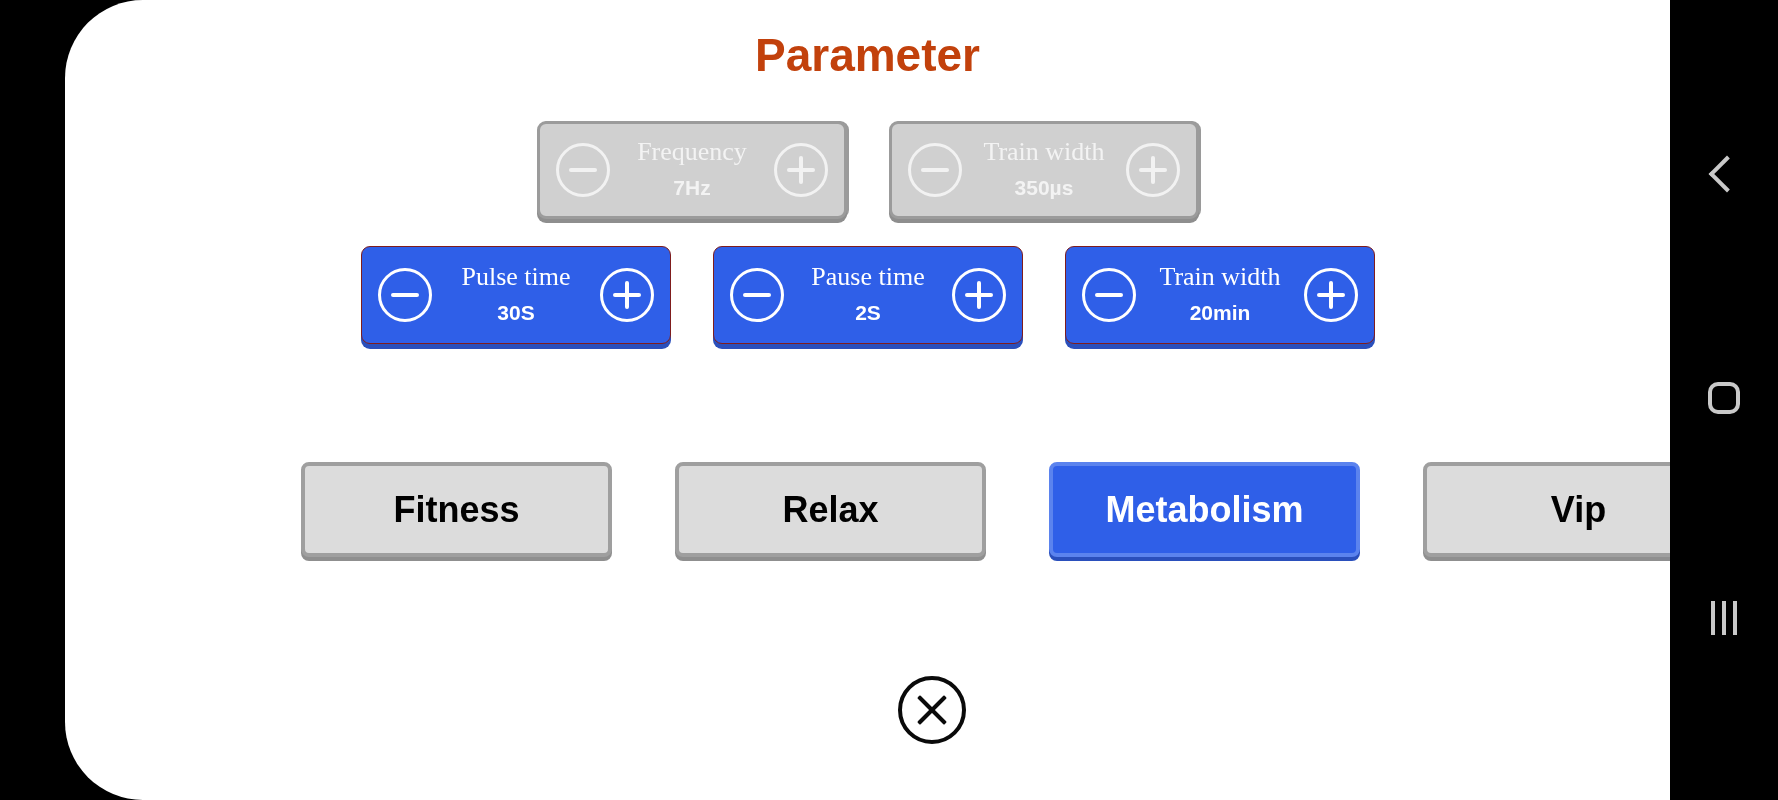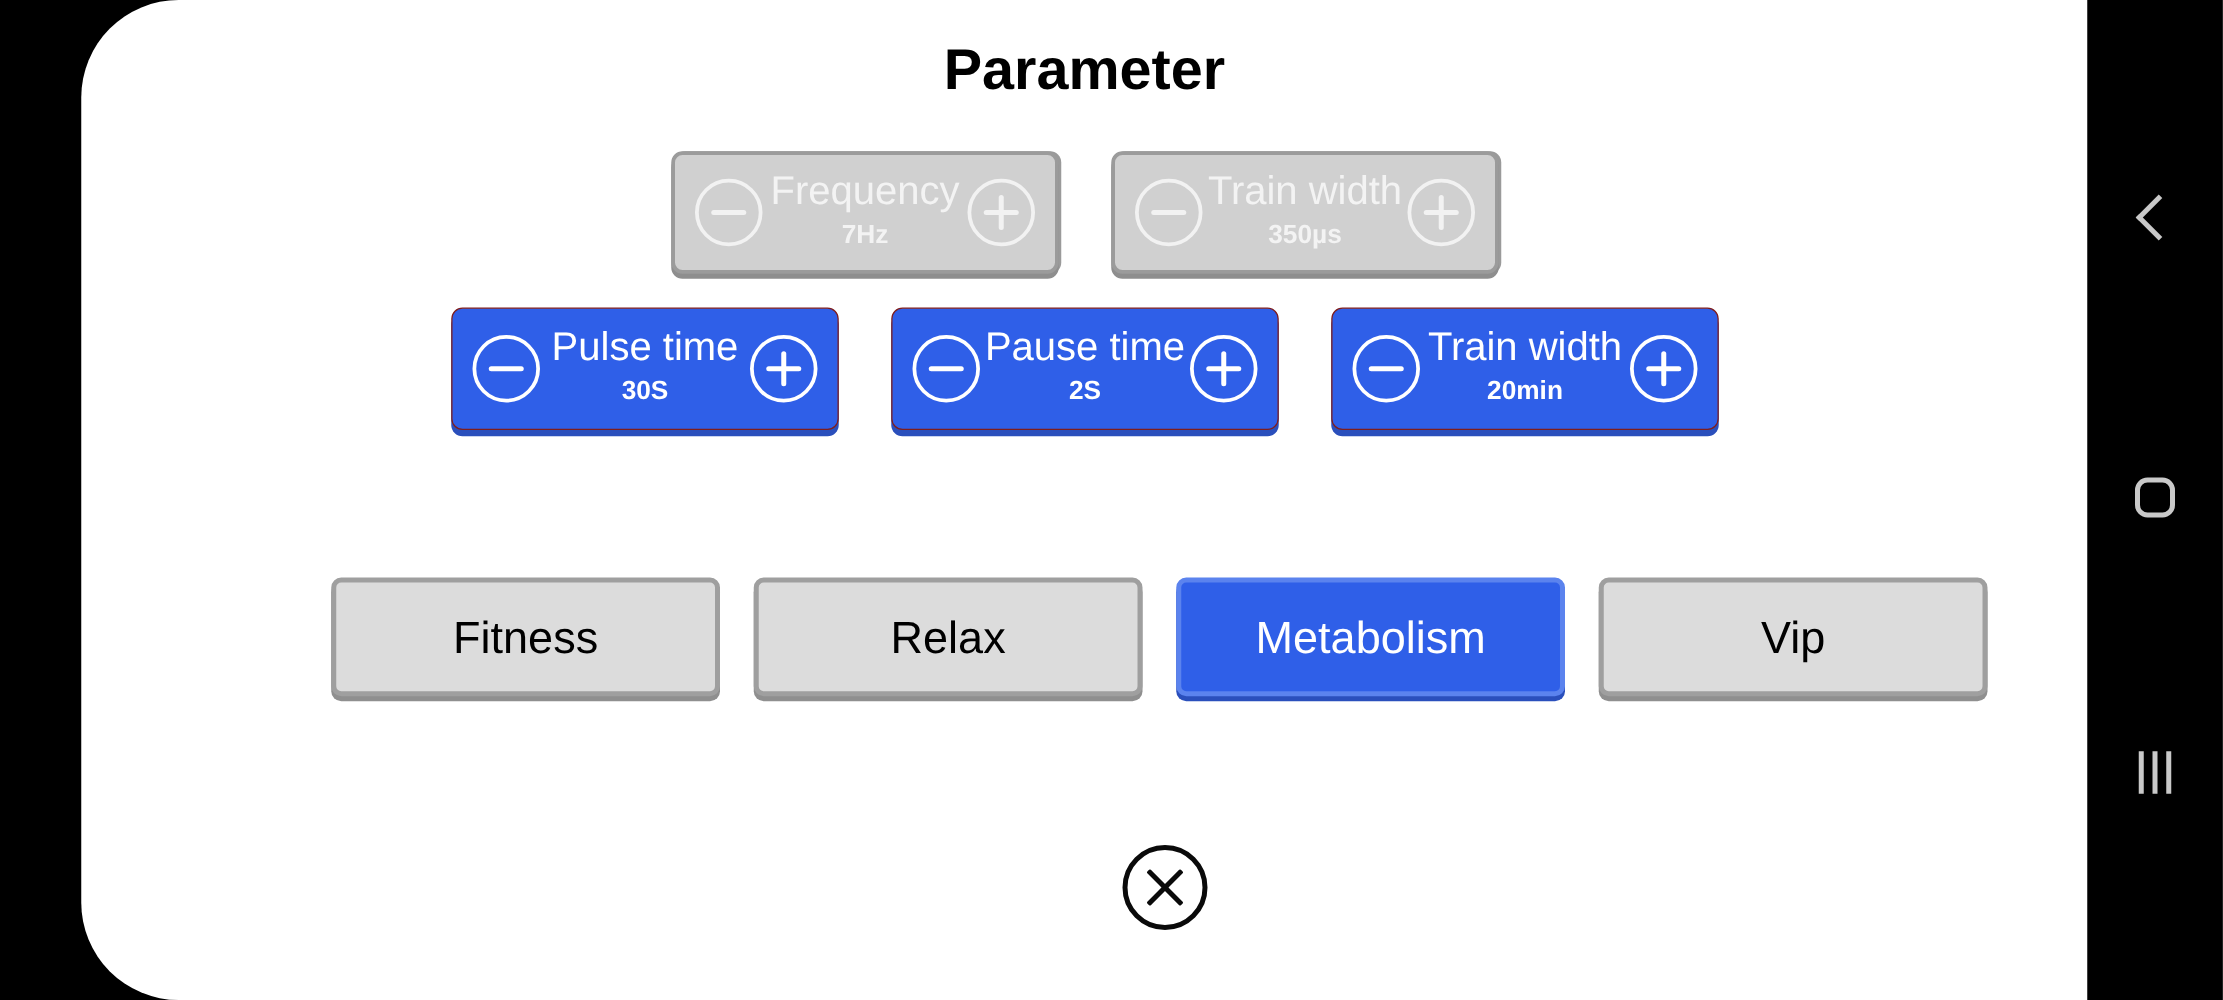--- a/index.html
+++ b/index.html
@@ -34,21 +34,21 @@
 
   
   #page-title {
     position: absolute;
     left: 0;
     top: 28px;
     width: 1605px;
     text-align: center;
     font-size: 46px;
     font-weight: bold;
-    color: #000000;
+    color: #c2410c;
     letter-spacing: 0px;
   }
 
   
   .stepper-row {
     position: absolute;
     display: flex;
   }
 
   #row-disabled {
@@ -91,24 +91,25 @@
   .stepper-center {
     flex: 1;
     display: flex;
     flex-direction: column;
     align-items: center;
     justify-content: center;
     padding-bottom: 2px;
   }
 
   .stepper-label {
-    font-size: 32px;
+    font-size: 26px;
     line-height: 30px;
     font-weight: normal;
     white-space: nowrap;
+    font-family: Liberation Serif, serif;
   }
 
   .stepper-value {
     font-size: 21px;
     line-height: 26px;
     font-weight: bold;
     margin-top: 8px;
     white-space: nowrap;
   }
 
@@ -164,21 +165,22 @@
   }
 
   .mode-btn {
     width: 311px;
     height: 95px;
     border-radius: 8px;
     display: flex;
     align-items: center;
     justify-content: center;
     font-size: 36px;
-    font-weight: normal;
+    font-weight: bold;
+    margin-left: 36px;
   }
 
   .mode-btn.gray {
     background: #dcdcdc;
     border: 4px solid #9f9f9f;
     color: #000000;
     box-shadow: 0 4px 0 0 #8f8f8f;
   }
 
   .mode-btn.selected {

